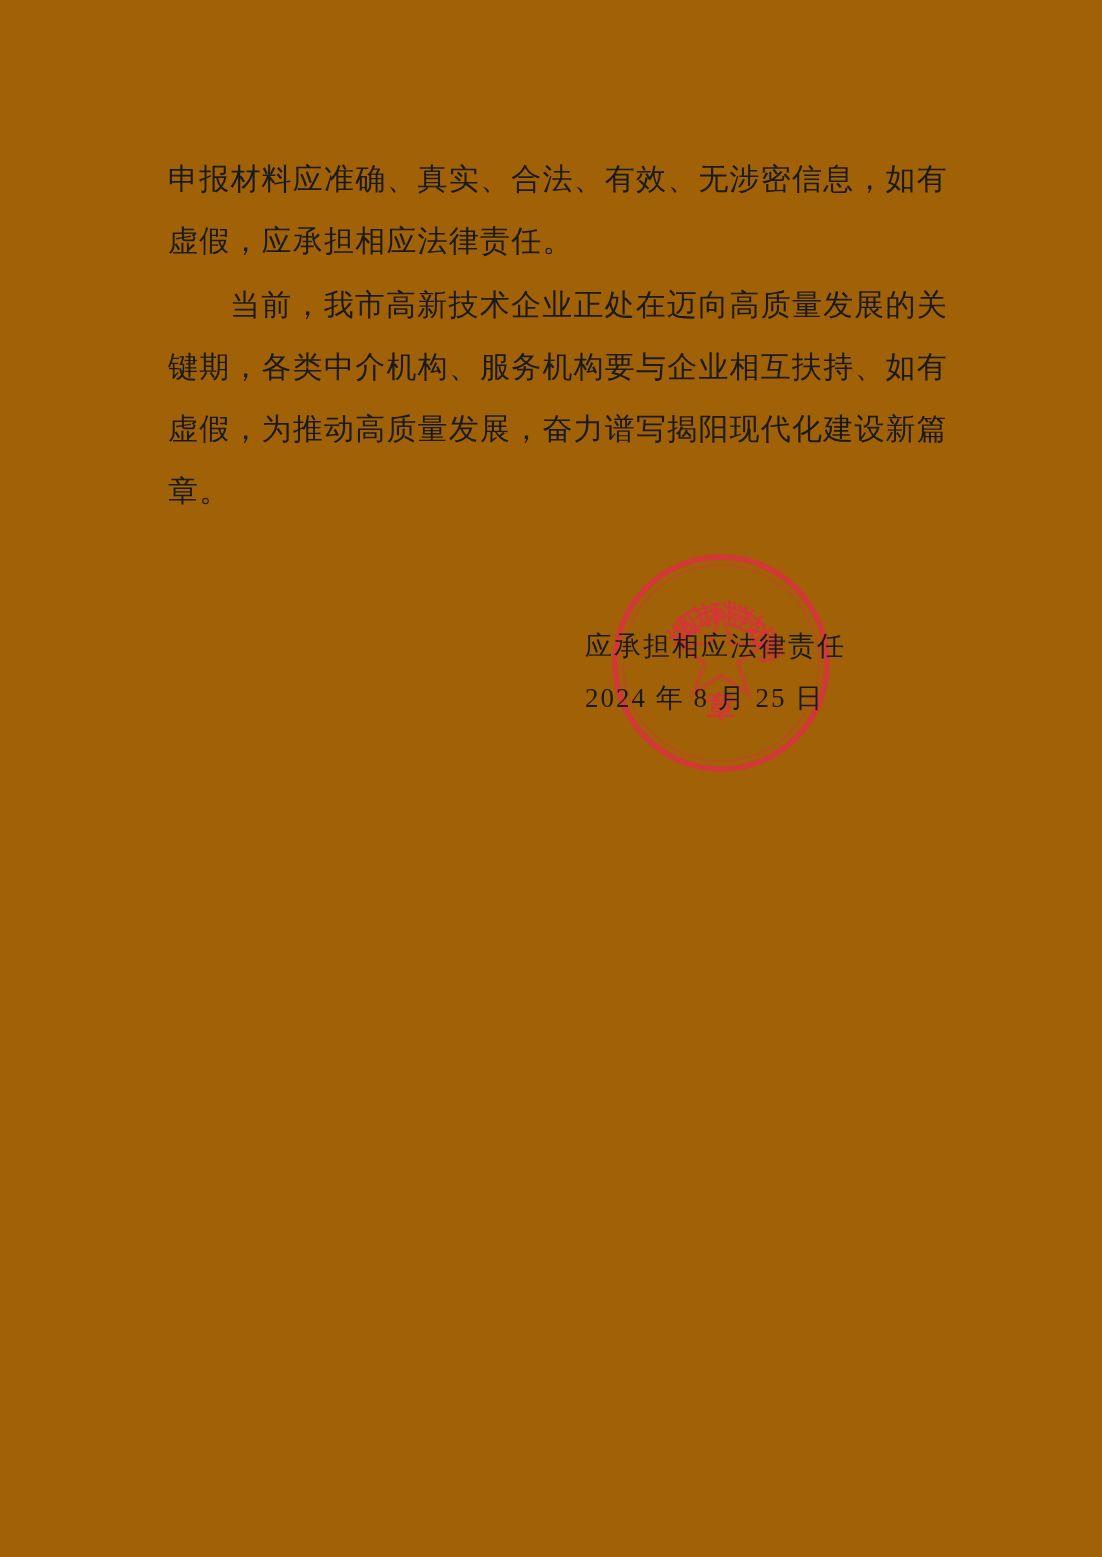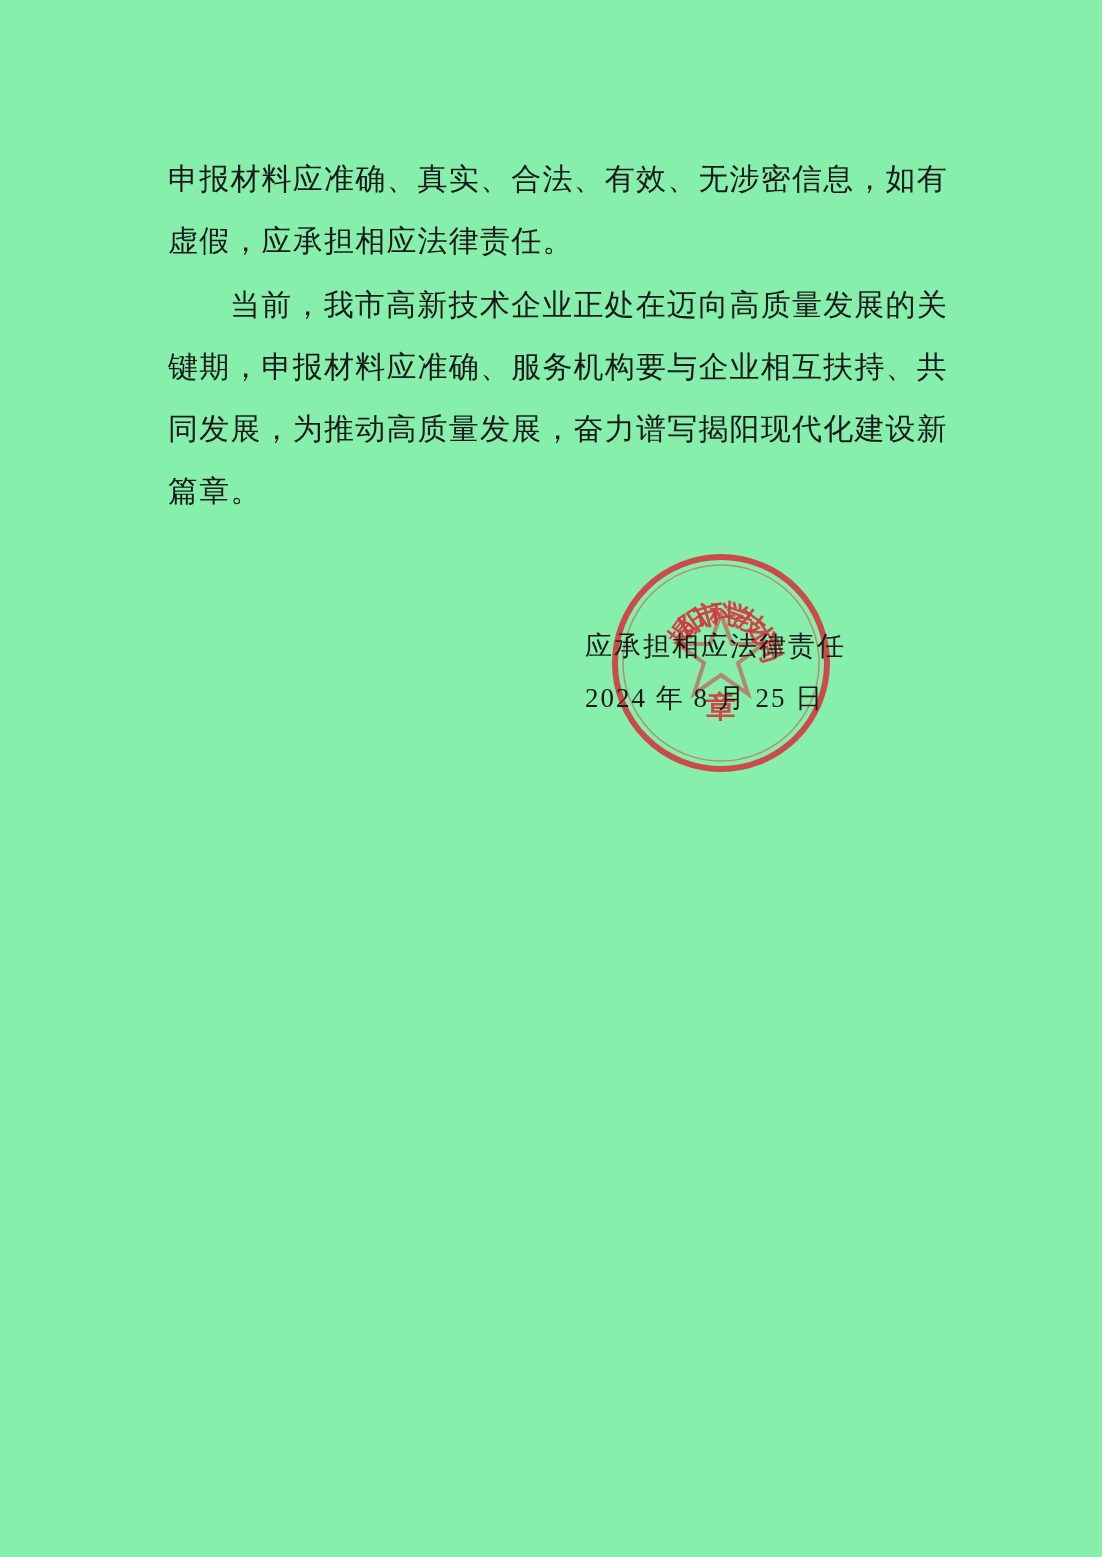--- a/index.html
+++ b/index.html
@@ -7,21 +7,21 @@
     padding: 0;
     background: #ffffff;
   }
   body {
     font-family: "Liberation Serif", "DejaVu Serif", serif;
   }
   .page {
     position: relative;
     width: 1102px;
     height: 1557px;
-    background: #86efac;
+    background: #a16207;
     overflow: hidden;
   }
   .doc-body {
     position: absolute;
     left: 168px;
     top: 148px;
     width: 780px;
   }
   .para {
     font-size: 30px;
@@ -64,21 +64,21 @@
     display: block;
   }
 </style>
 </head>
 <body>
 
 <div class="page">
 
   <div class="doc-body">
     <p class="para">申报材料应准确、真实、合法、有效、无涉密信息，如有虚假，应承担相应法律责任。</p>
-    <p class="para indent">当前，我市高新技术企业正处在迈向高质量发展的关键期，申报材料应准确、服务机构要与企业相互扶持、共同发展，为推动高质量发展，奋力谱写揭阳现代化建设新篇章。</p>
+    <p class="para indent">当前，我市高新技术企业正处在迈向高质量发展的关键期，各类中介机构、服务机构要与企业相互扶持、如有虚假，为推动高质量发展，奋力谱写揭阳现代化建设新篇章。</p>
   </div>
 
   <div class="seal">
     <svg width="222" height="222" viewBox="0 0 222 222" xmlns="http://www.w3.org/2000/svg">
       <g fill="none" stroke="#d7333c" stroke-opacity="0.88">
         <circle cx="111" cy="111" r="106" stroke-width="6"></circle>
         <circle cx="111" cy="111" r="98" stroke-width="1.5" stroke-opacity="0.5"></circle>
       </g>
       <g stroke="#d7333c" stroke-width="3" stroke-opacity="0.85" fill="none">
         <path d="M111 48 L120 72 L146 72 L125 88 L133 113 L111 98 L89 113 L97 88 L76 72 L102 72 Z" transform="translate(0,36) scale(1)" stroke-opacity="0.0"></path>

